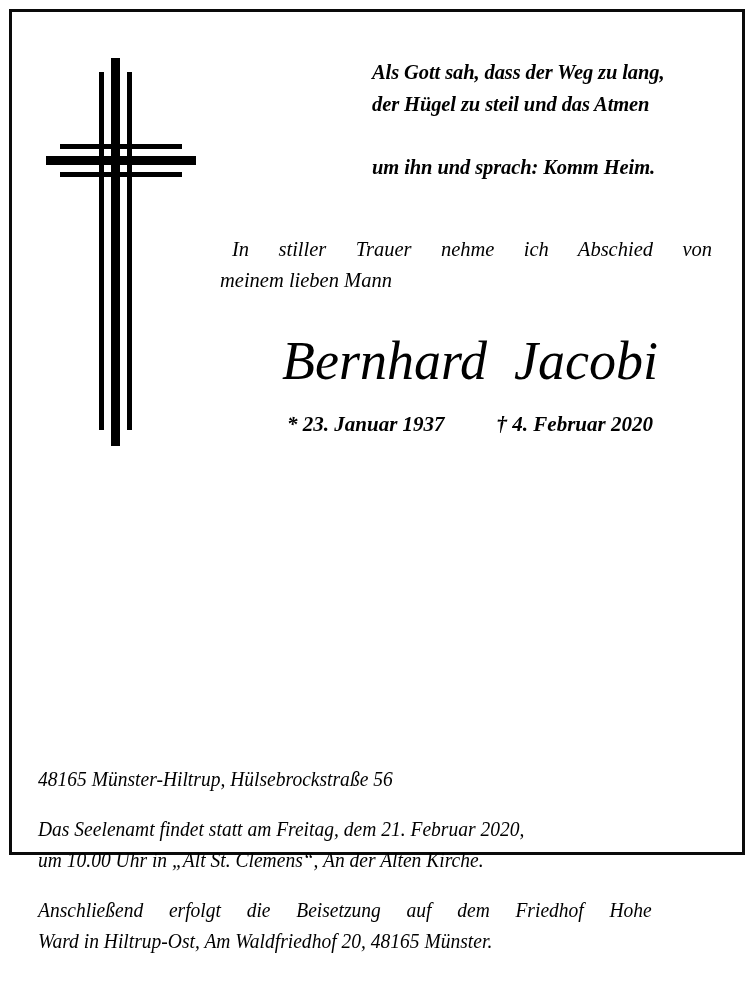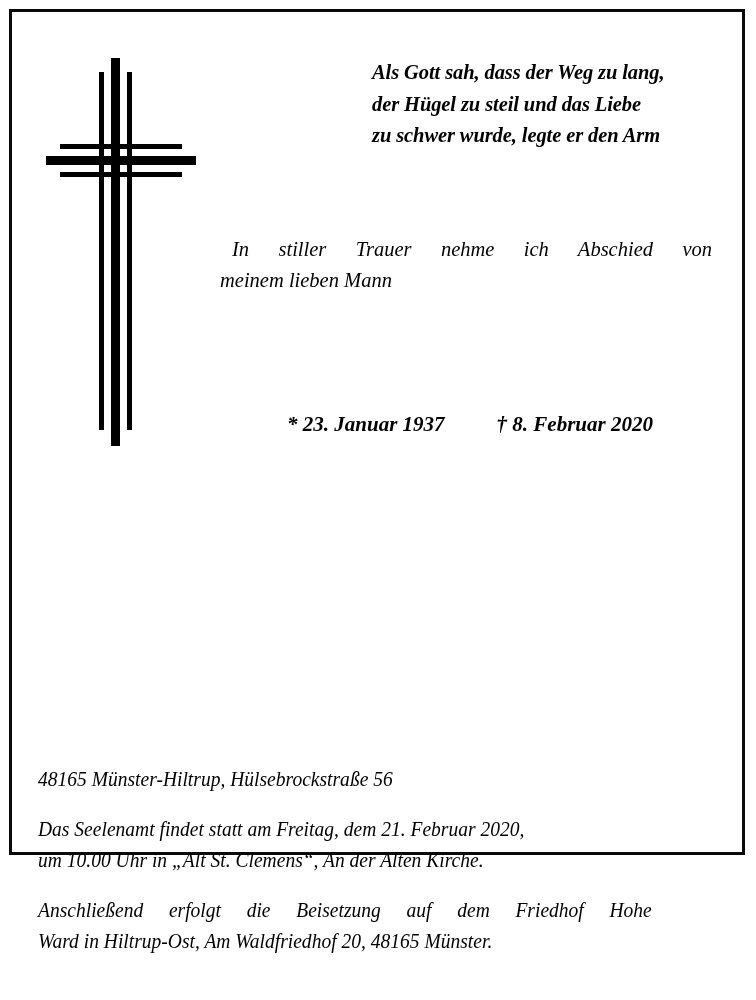--- a/index.html
+++ b/index.html
@@ -186,33 +186,35 @@
 
             <rect x="8" y="106" width="150" height="9"></rect>
 
             <rect x="22" y="122" width="122" height="5"></rect>
           </g>
         </svg>
       </div>
 
       <div class="poem">
         <span class="ln">Als Gott sah, dass der Weg zu lang,</span><br>
-        <span class="ln">der Hügel zu steil und das Liebe</span><br>
-        <span class="ln">zu schwer wurde, legte er den Arm</span><br>
+        <span class="ln">der Hügel zu steil und das Atmen</span><br>
+        <br>
+        <span class="ln">um ihn und sprach: Komm Heim.</span>
       </div>
 
       <div class="announce">
         <span class="ln-just">In stiller Trauer nehme ich Abschied von</span>
         <span class="ln-last">meinem lieben Mann</span>
       </div>
 
+      <div class="name">Bernhard  Jacobi</div>
 
       <div class="dates">
         <span class="birth">* 23. Januar 1937</span>
-        <span class="death">† 8. Februar 2020</span>
+        <span class="death">† 4. Februar 2020</span>
       </div>
 
 
       <div class="footer">
         <div class="blk">
           <span class="plain">48165 Münster-Hiltrup, Hülsebrockstraße 56</span>
         </div>
         <div class="blk">
           <span class="plain">Das Seelenamt findet statt am Freitag, dem 21. Februar 2020,</span>
           <span class="plain">um 10.00 Uhr in „Alt St. Clemens“, An der Alten Kirche.</span>

